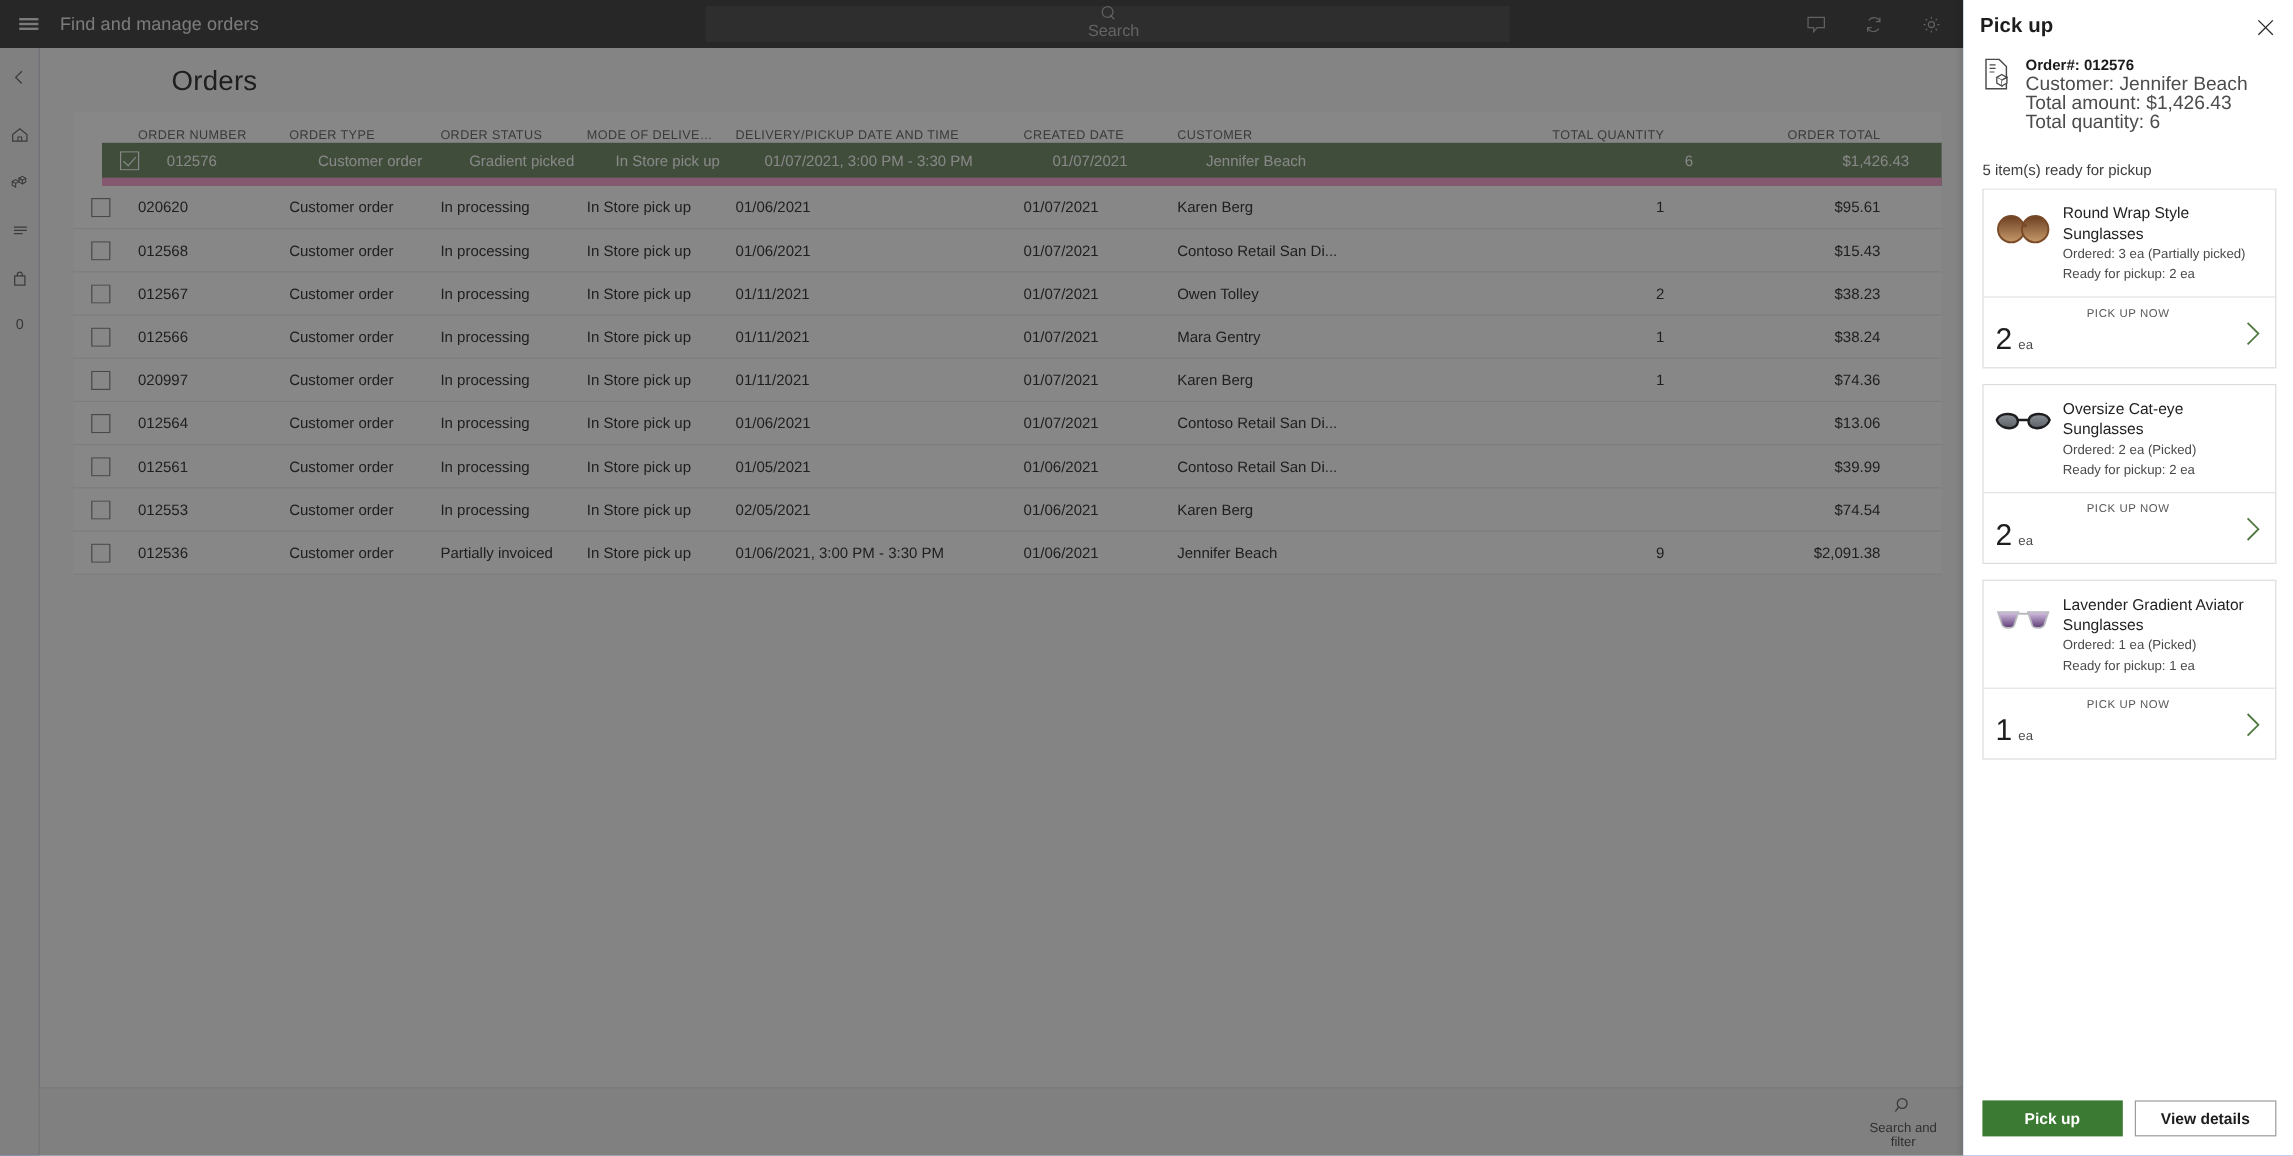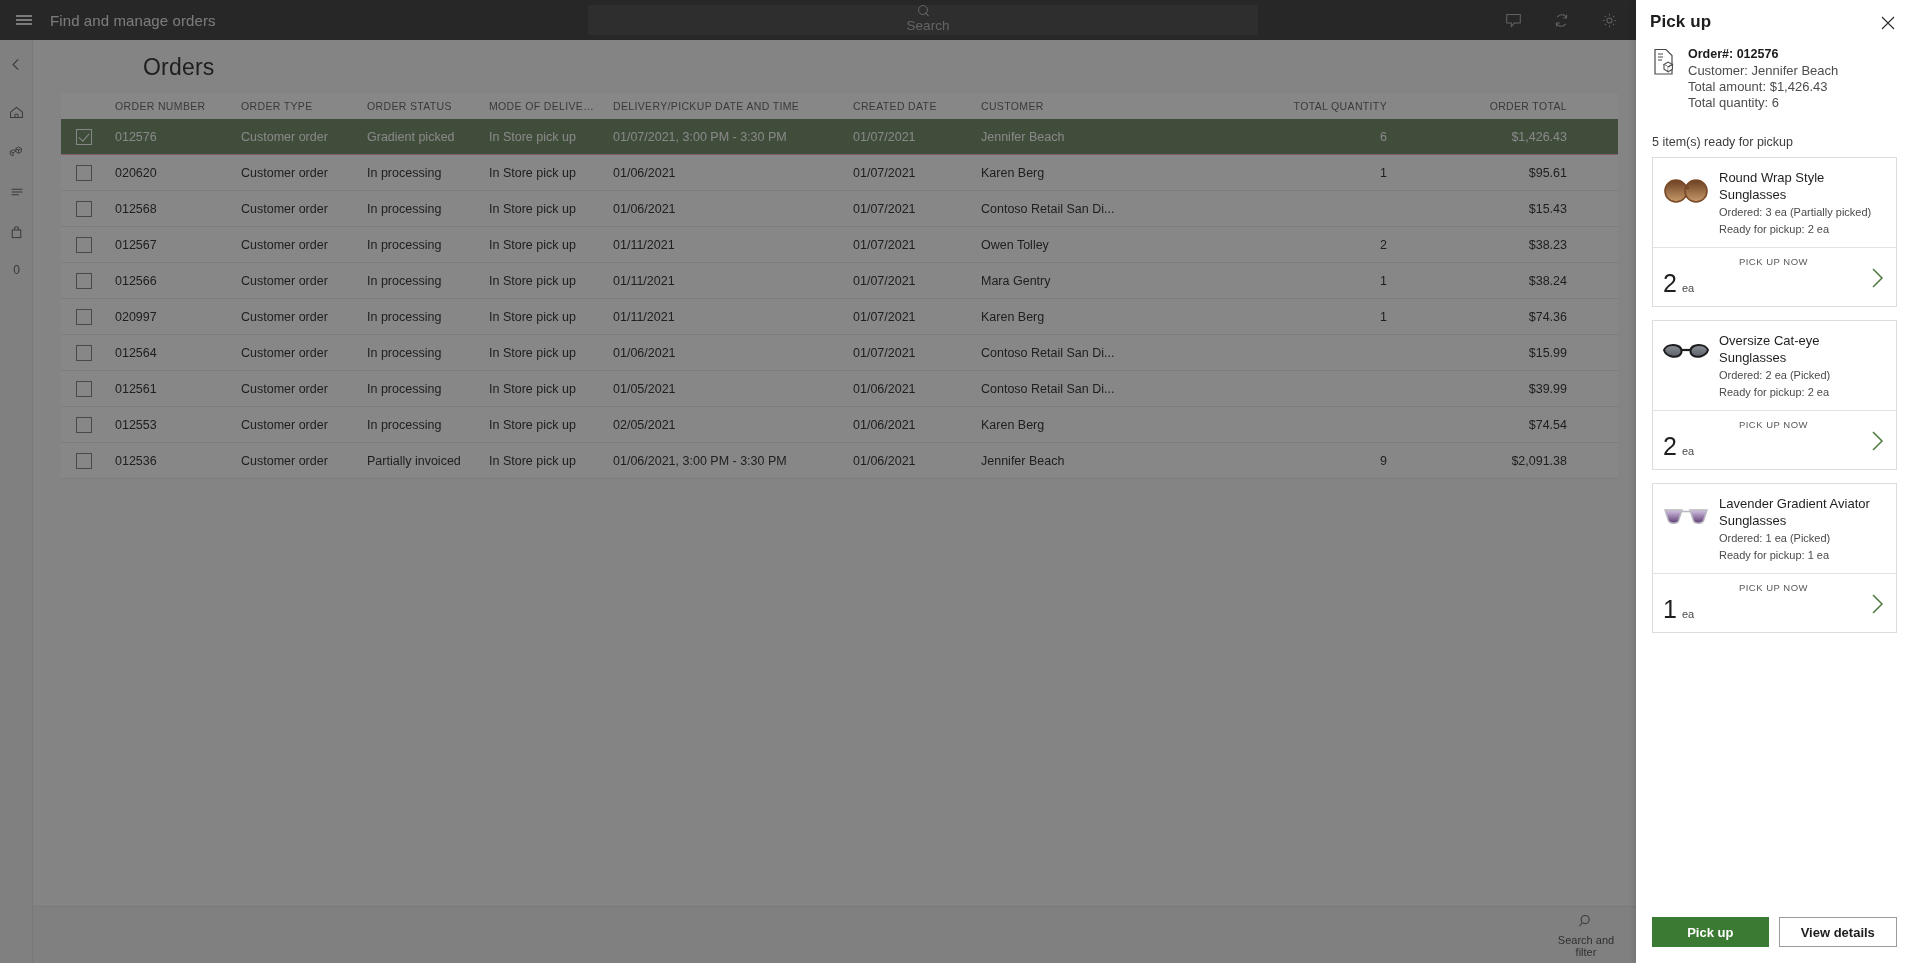--- a/index.html
+++ b/index.html
@@ -115,25 +115,27 @@
     border-bottom: 1px solid #ededed;
     font-size: 12.5px;
     color: #3c3c3c;
   }
   #grid-header {
     height: 26px;
     border-bottom: none;
     color: #6f6f6f;
     font-size: 10.5px;
     letter-spacing: .35px;
+    align-items: flex-end;
   }
   .grid-row.selected {
     background: #7a9270;
     color: #ffffff;
-    border-bottom: 1px solid #f9a8d4;
+    border-bottom: 7px solid #f9a8d4;
+    margin-left: 24px;
   }
   .cell { padding: 0 8px; white-space: nowrap; overflow: hidden; text-overflow: ellipsis; }
   .c-check  { width: 46px; display:flex; align-items:center; justify-content:center; padding:0; }
   .c-ordnum { width: 126px; }
   .c-ordtyp { width: 126px; }
   .c-status { width: 122px; }
   .c-mode   { width: 124px; }
   .c-deliv  { width: 240px; }
   .c-create { width: 128px; }
   .c-cust   { width: 200px; }
@@ -195,21 +197,21 @@
     display:flex; align-items:center; justify-content:center;
   }
 
   #order-summary {
     display: flex; gap: 10px;
     padding: 12px 14px 12px 16px;
   }
   #order-doc-icon { flex: none; width: 26px; height: 28px; margin-top: 2px; }
   #order-lines { line-height: 16px; }
   #order-num { font-weight: 700; color: #1b1b1b; font-size: 12.5px; margin-bottom: 1px; }
-  .order-meta { color: #4c4c4c; font-size: 13px; }
+  .order-meta { color: #4c4c4c; font-size: 16px; }
 
   #select-all-row {
     display: flex; align-items: center; gap: 9px;
     padding: 7px 14px 7px 16px;
     border-top: 1px solid #ececec;
     border-bottom: 1px solid #ececec;
     color: #2b6b33;
     cursor: pointer;
   }
   #select-all-label { font-size: 13px; }
@@ -448,21 +450,21 @@
               <div class="chk"></div>
             </div>
             <div class="cell c-ordnum">012564</div>
             <div class="cell c-ordtyp">Customer order</div>
             <div class="cell c-status">In processing</div>
             <div class="cell c-mode">In Store pick up</div>
             <div class="cell c-deliv">01/06/2021</div>
             <div class="cell c-create">01/07/2021</div>
             <div class="cell c-cust">Contoso Retail San Di...</div>
             <div class="cell c-qty"></div>
-            <div class="cell c-total">$15.99</div>
+            <div class="cell c-total">$13.06</div>
           </div>
           <div class="grid-row">
             <div class="cell c-check">
               <div class="chk"></div>
             </div>
             <div class="cell c-ordnum">012561</div>
             <div class="cell c-ordtyp">Customer order</div>
             <div class="cell c-status">In processing</div>
             <div class="cell c-mode">In Store pick up</div>
             <div class="cell c-deliv">01/05/2021</div>

